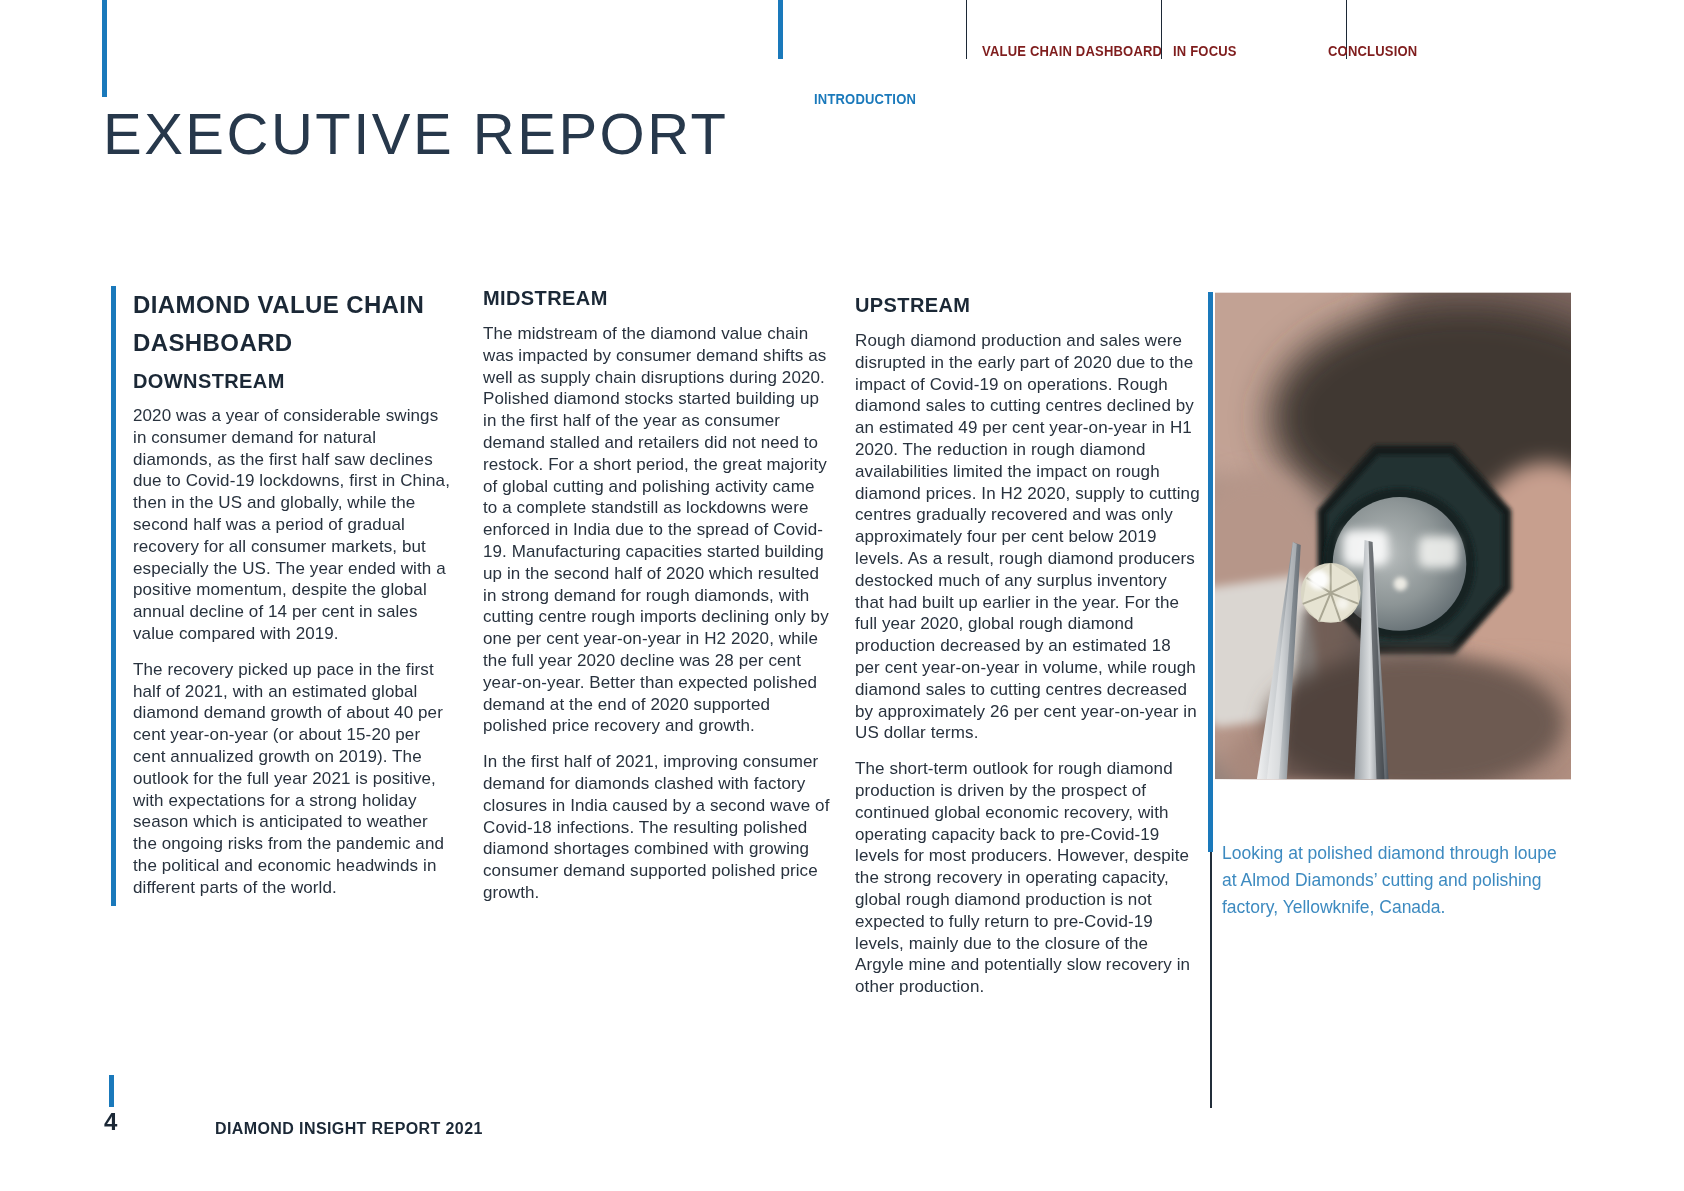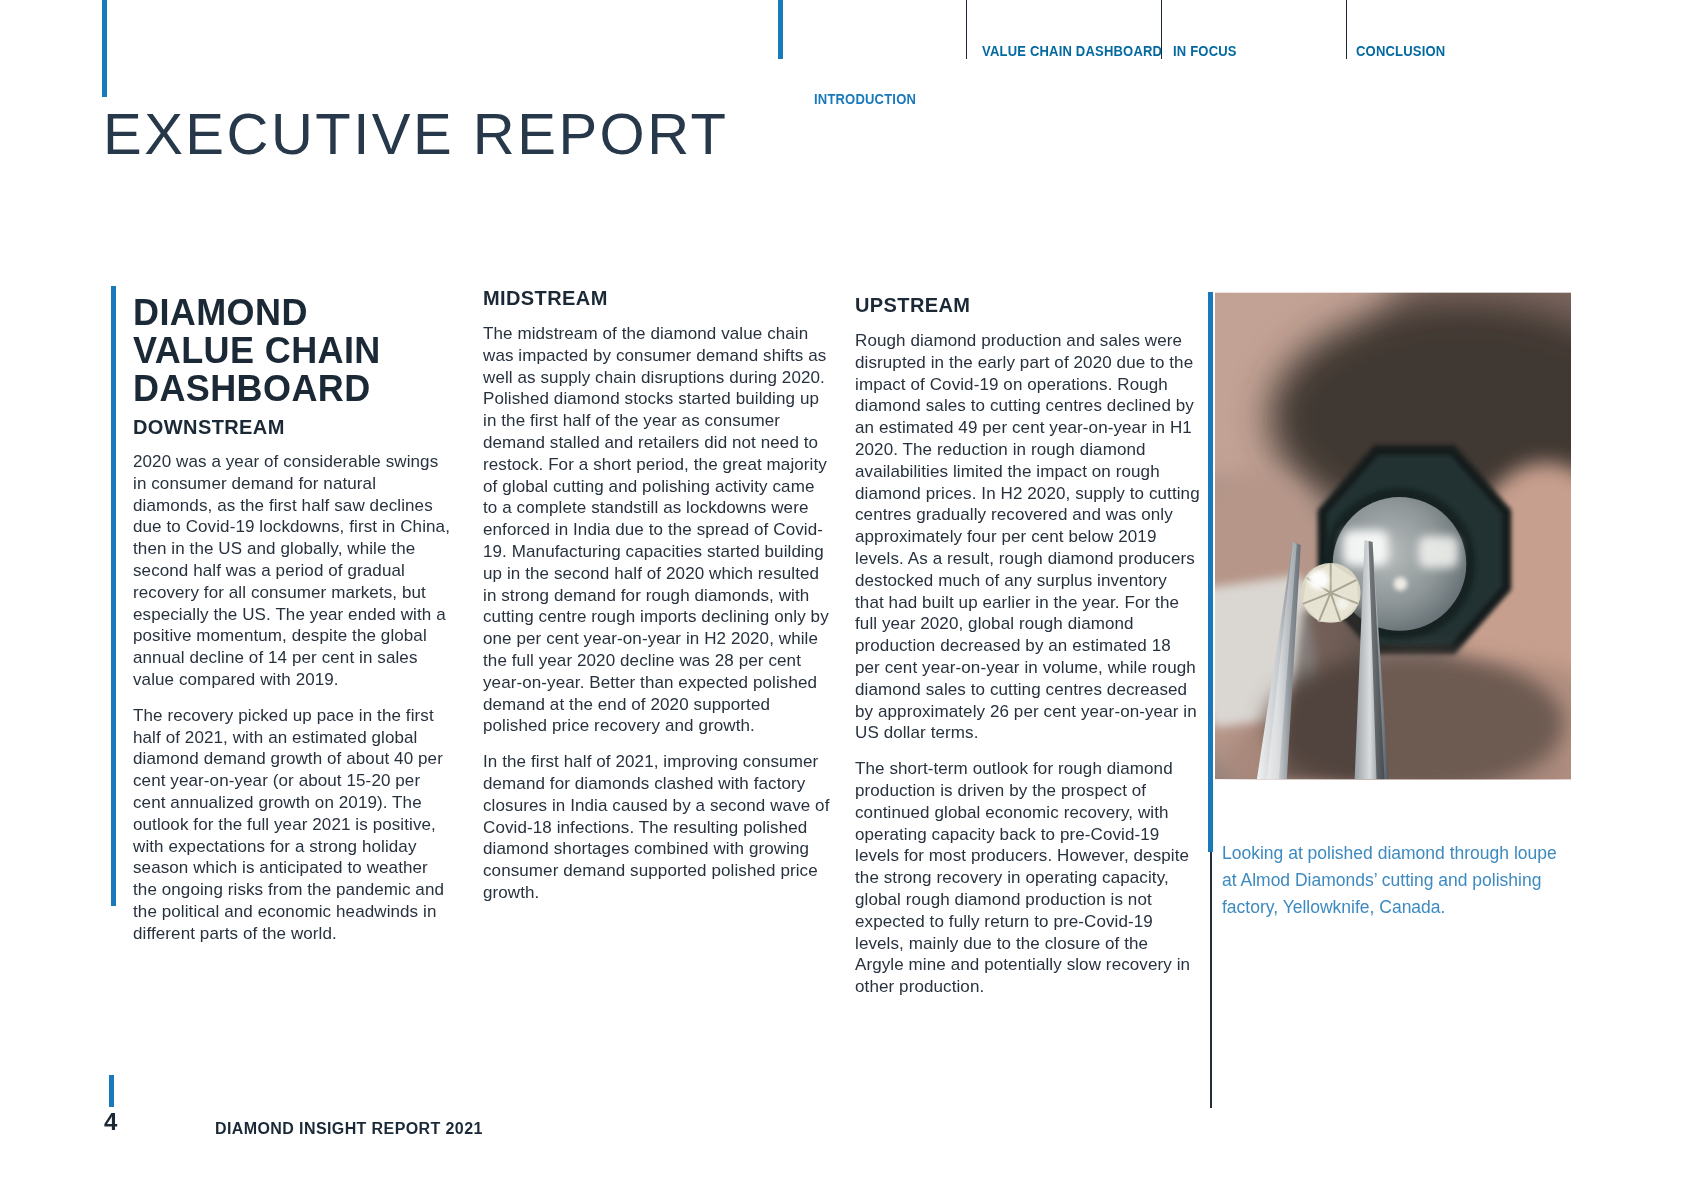--- a/index.html
+++ b/index.html
@@ -7,35 +7,35 @@
     position:relative;width:1684px;height:1191px;background:#ffffff;
     font-family:"Liberation Sans", sans-serif;overflow:hidden;
     color:#26313d;
   }
   .abs{position:absolute;}
   .accent-bar{background:#1a79bb;}
   
   .nav-item{
     position:absolute;top:0;height:59px;display:flex;align-items:flex-end;
     padding-bottom:4px;font-size:14px;font-weight:700;letter-spacing:.2px;
-    color:#0369a1;white-space:nowrap;cursor:pointer;
+    color:#7f1d1d;white-space:nowrap;cursor:pointer;
   }
   .nav-item span{display:inline-block;transform:scaleX(.93);transform-origin:left bottom;}
   .nav-item.active{color:#1a79bb;}
   .nav-sep{position:absolute;top:0;width:1px;height:59px;background:#1c2836;}
   
   .page-title{
     position:absolute;left:103px;top:100px;width:760px;
     font-size:58px;font-weight:300;letter-spacing:2.5px;color:#27384b;
     white-space:nowrap;
   }
   
   .kicker{
-    font-size:36px;line-height:38px;font-weight:700;letter-spacing:.4px;
-    color:#1b2836;max-width:300px;margin-top:8px;
+    font-size:24px;line-height:38px;font-weight:700;letter-spacing:.4px;
+    color:#1b2836;max-width:300px;
   }
   .subhead{
     font-size:20px;line-height:24px;font-weight:700;letter-spacing:.4px;
     color:#1b2836;
   }
   .col p{
     margin:12px 0 14px 0;font-size:17px;line-height:21.8px;font-weight:300;
     letter-spacing:.1px;color:#28323e;
   }
   .col{position:absolute;}
@@ -68,21 +68,21 @@
   </div>
   <div class="nav-sep" style="left:966px;"></div>
   <div class="nav-item" style="left:982px;">
     <span>VALUE CHAIN DASHBOARD</span>
   </div>
   <div class="nav-sep" style="left:1161px;"></div>
   <div class="nav-item" style="left:1173px;align-items:flex-end;">
     <span>IN FOCUS</span>
   </div>
   <div class="nav-sep" style="left:1346px;"></div>
-  <div class="nav-item" style="left:1356px;text-align:center;">
+  <div class="nav-item" style="left:1328px;text-align:center;">
     <span>CONCLUSION</span>
   </div>
 
   <div class="page-title">EXECUTIVE REPORT</div>
 
   <div class="abs accent-bar" style="left:111px;top:286px;width:5px;height:620px;"></div>
   <div class="col" style="left:133px;top:286px;width:320px;">
     <div class="kicker">DIAMOND VALUE CHAIN DASHBOARD</div>
     <div class="subhead" style="margin-top:7px;">DOWNSTREAM</div>
     <p>2020 was a year of considerable swings in consumer demand for natural diamonds, as the first half saw declines due to Covid-19 lockdowns, first in China, then in the US and globally, while the second half was a period of gradual recovery for all consumer markets, but especially the US. The year ended with a positive momentum, despite the global annual decline of 14 per cent in sales value compared with 2019.</p>

